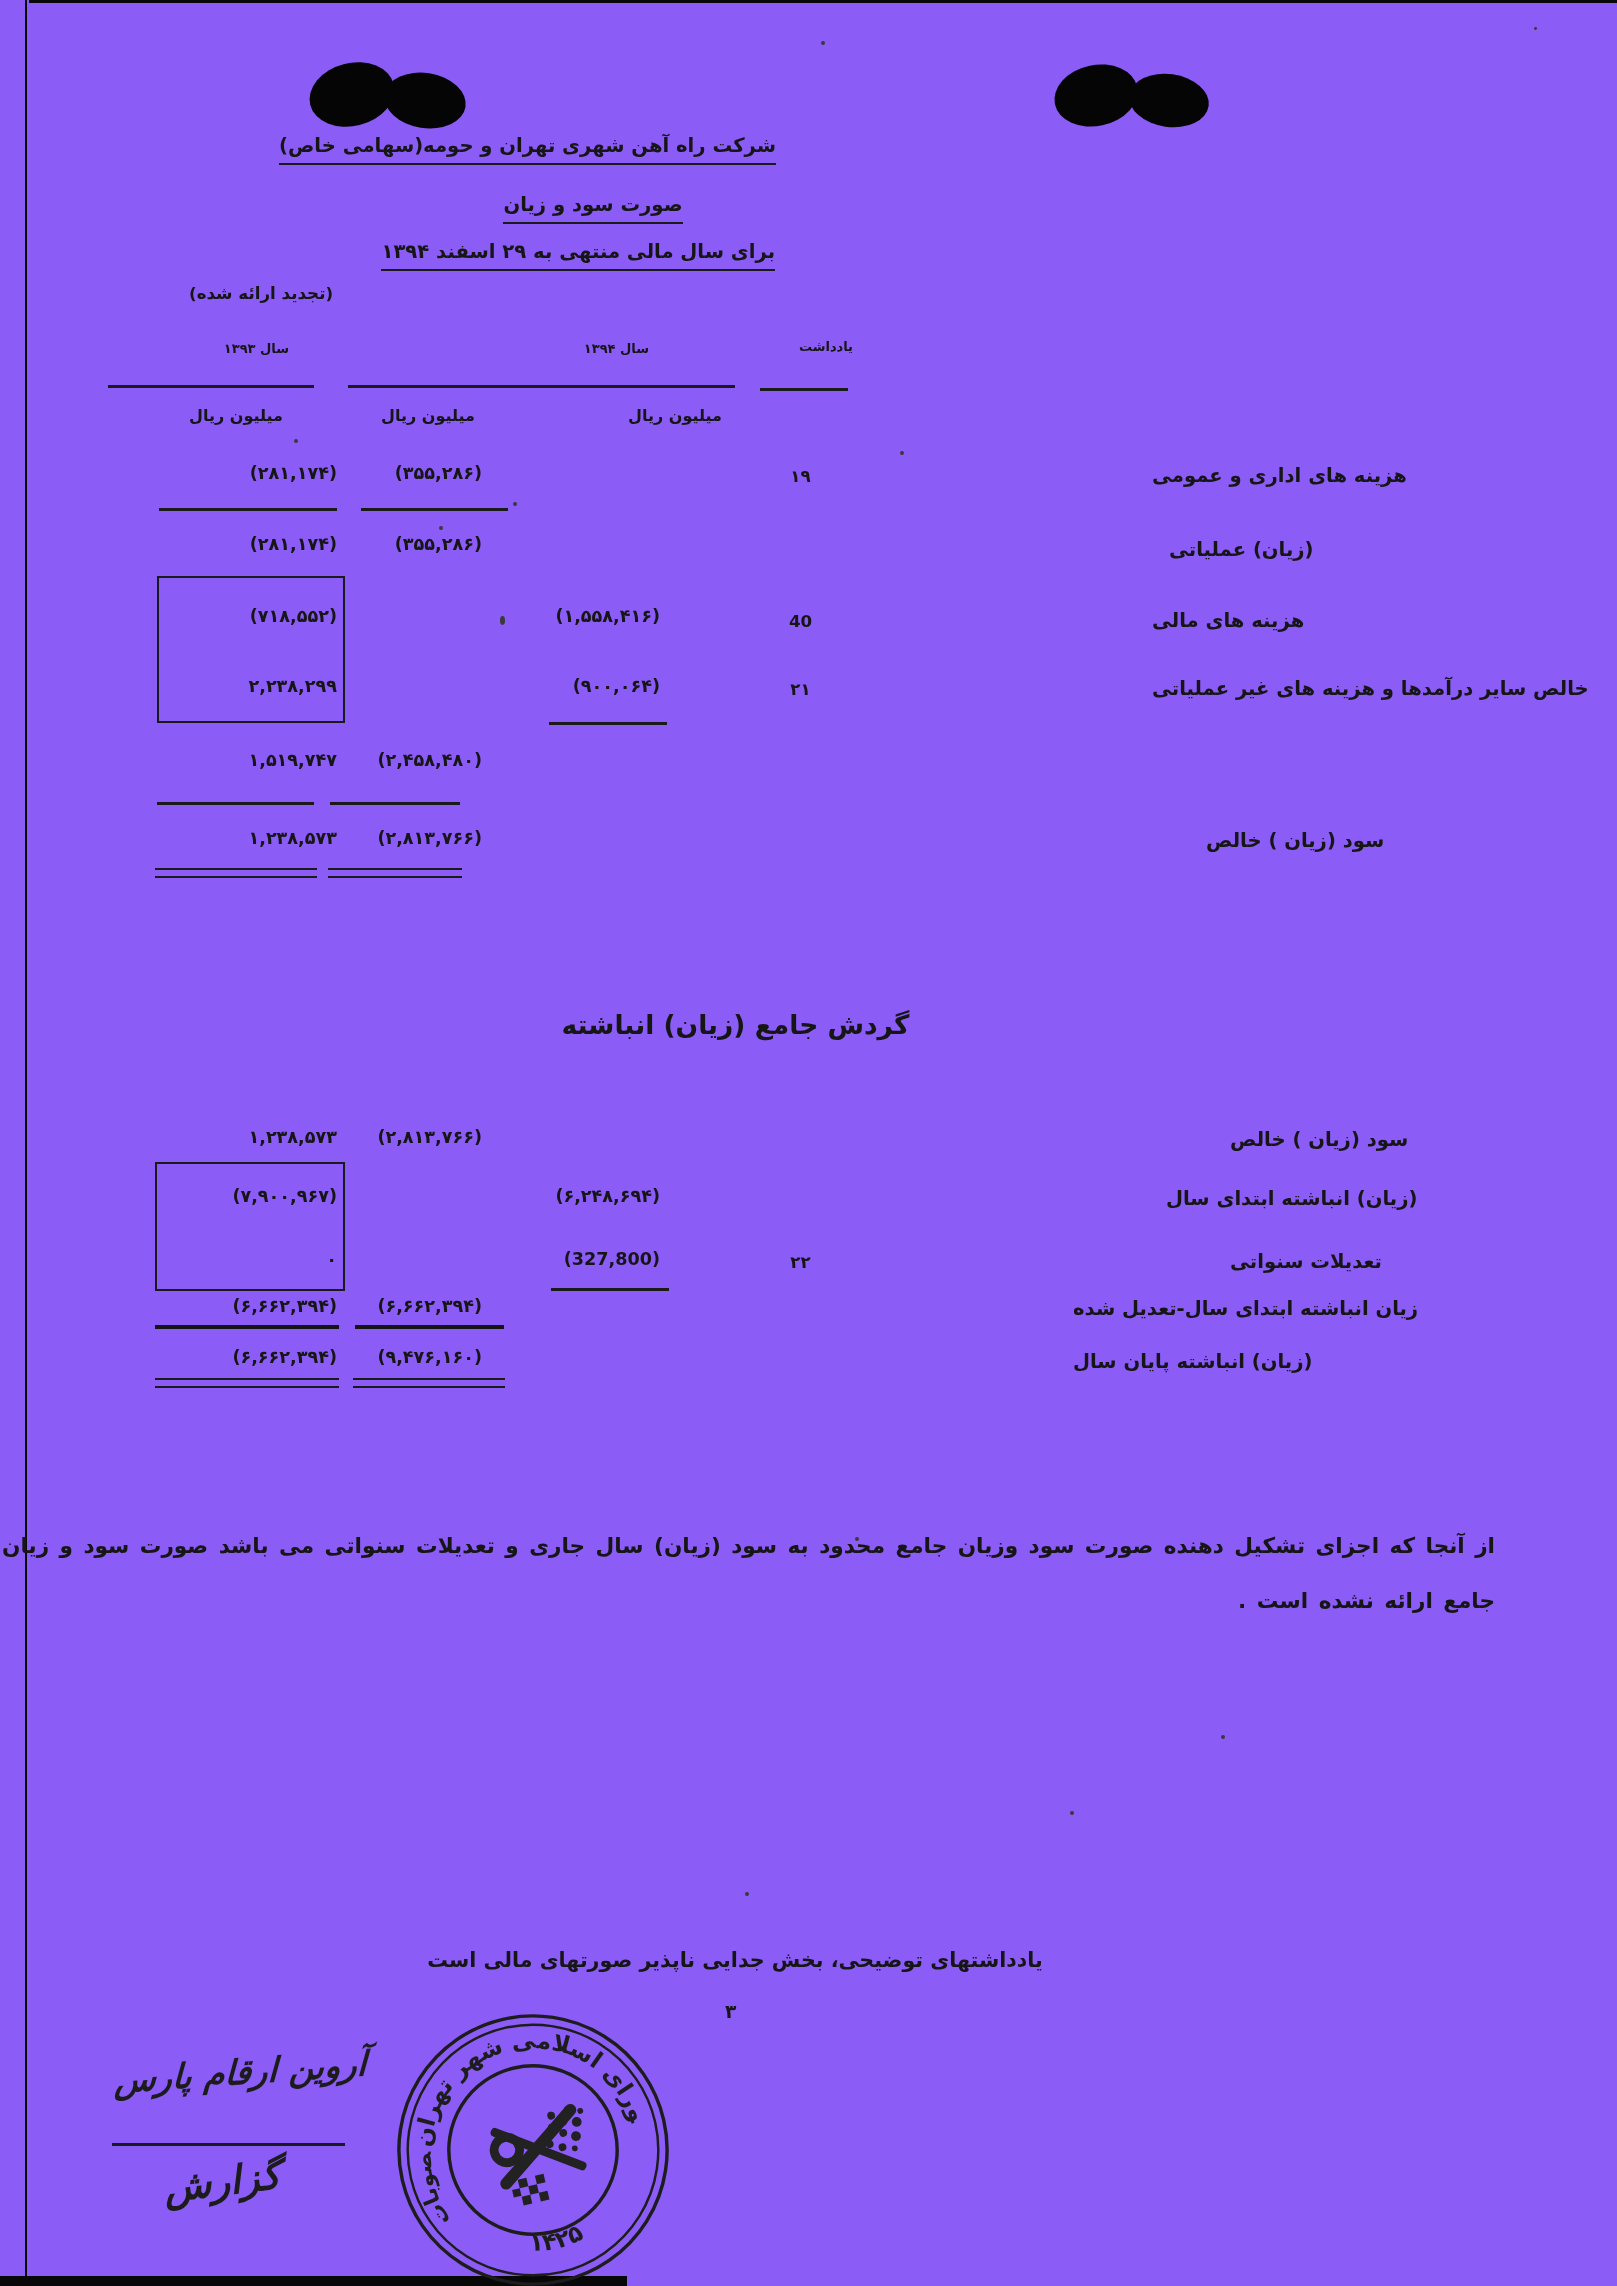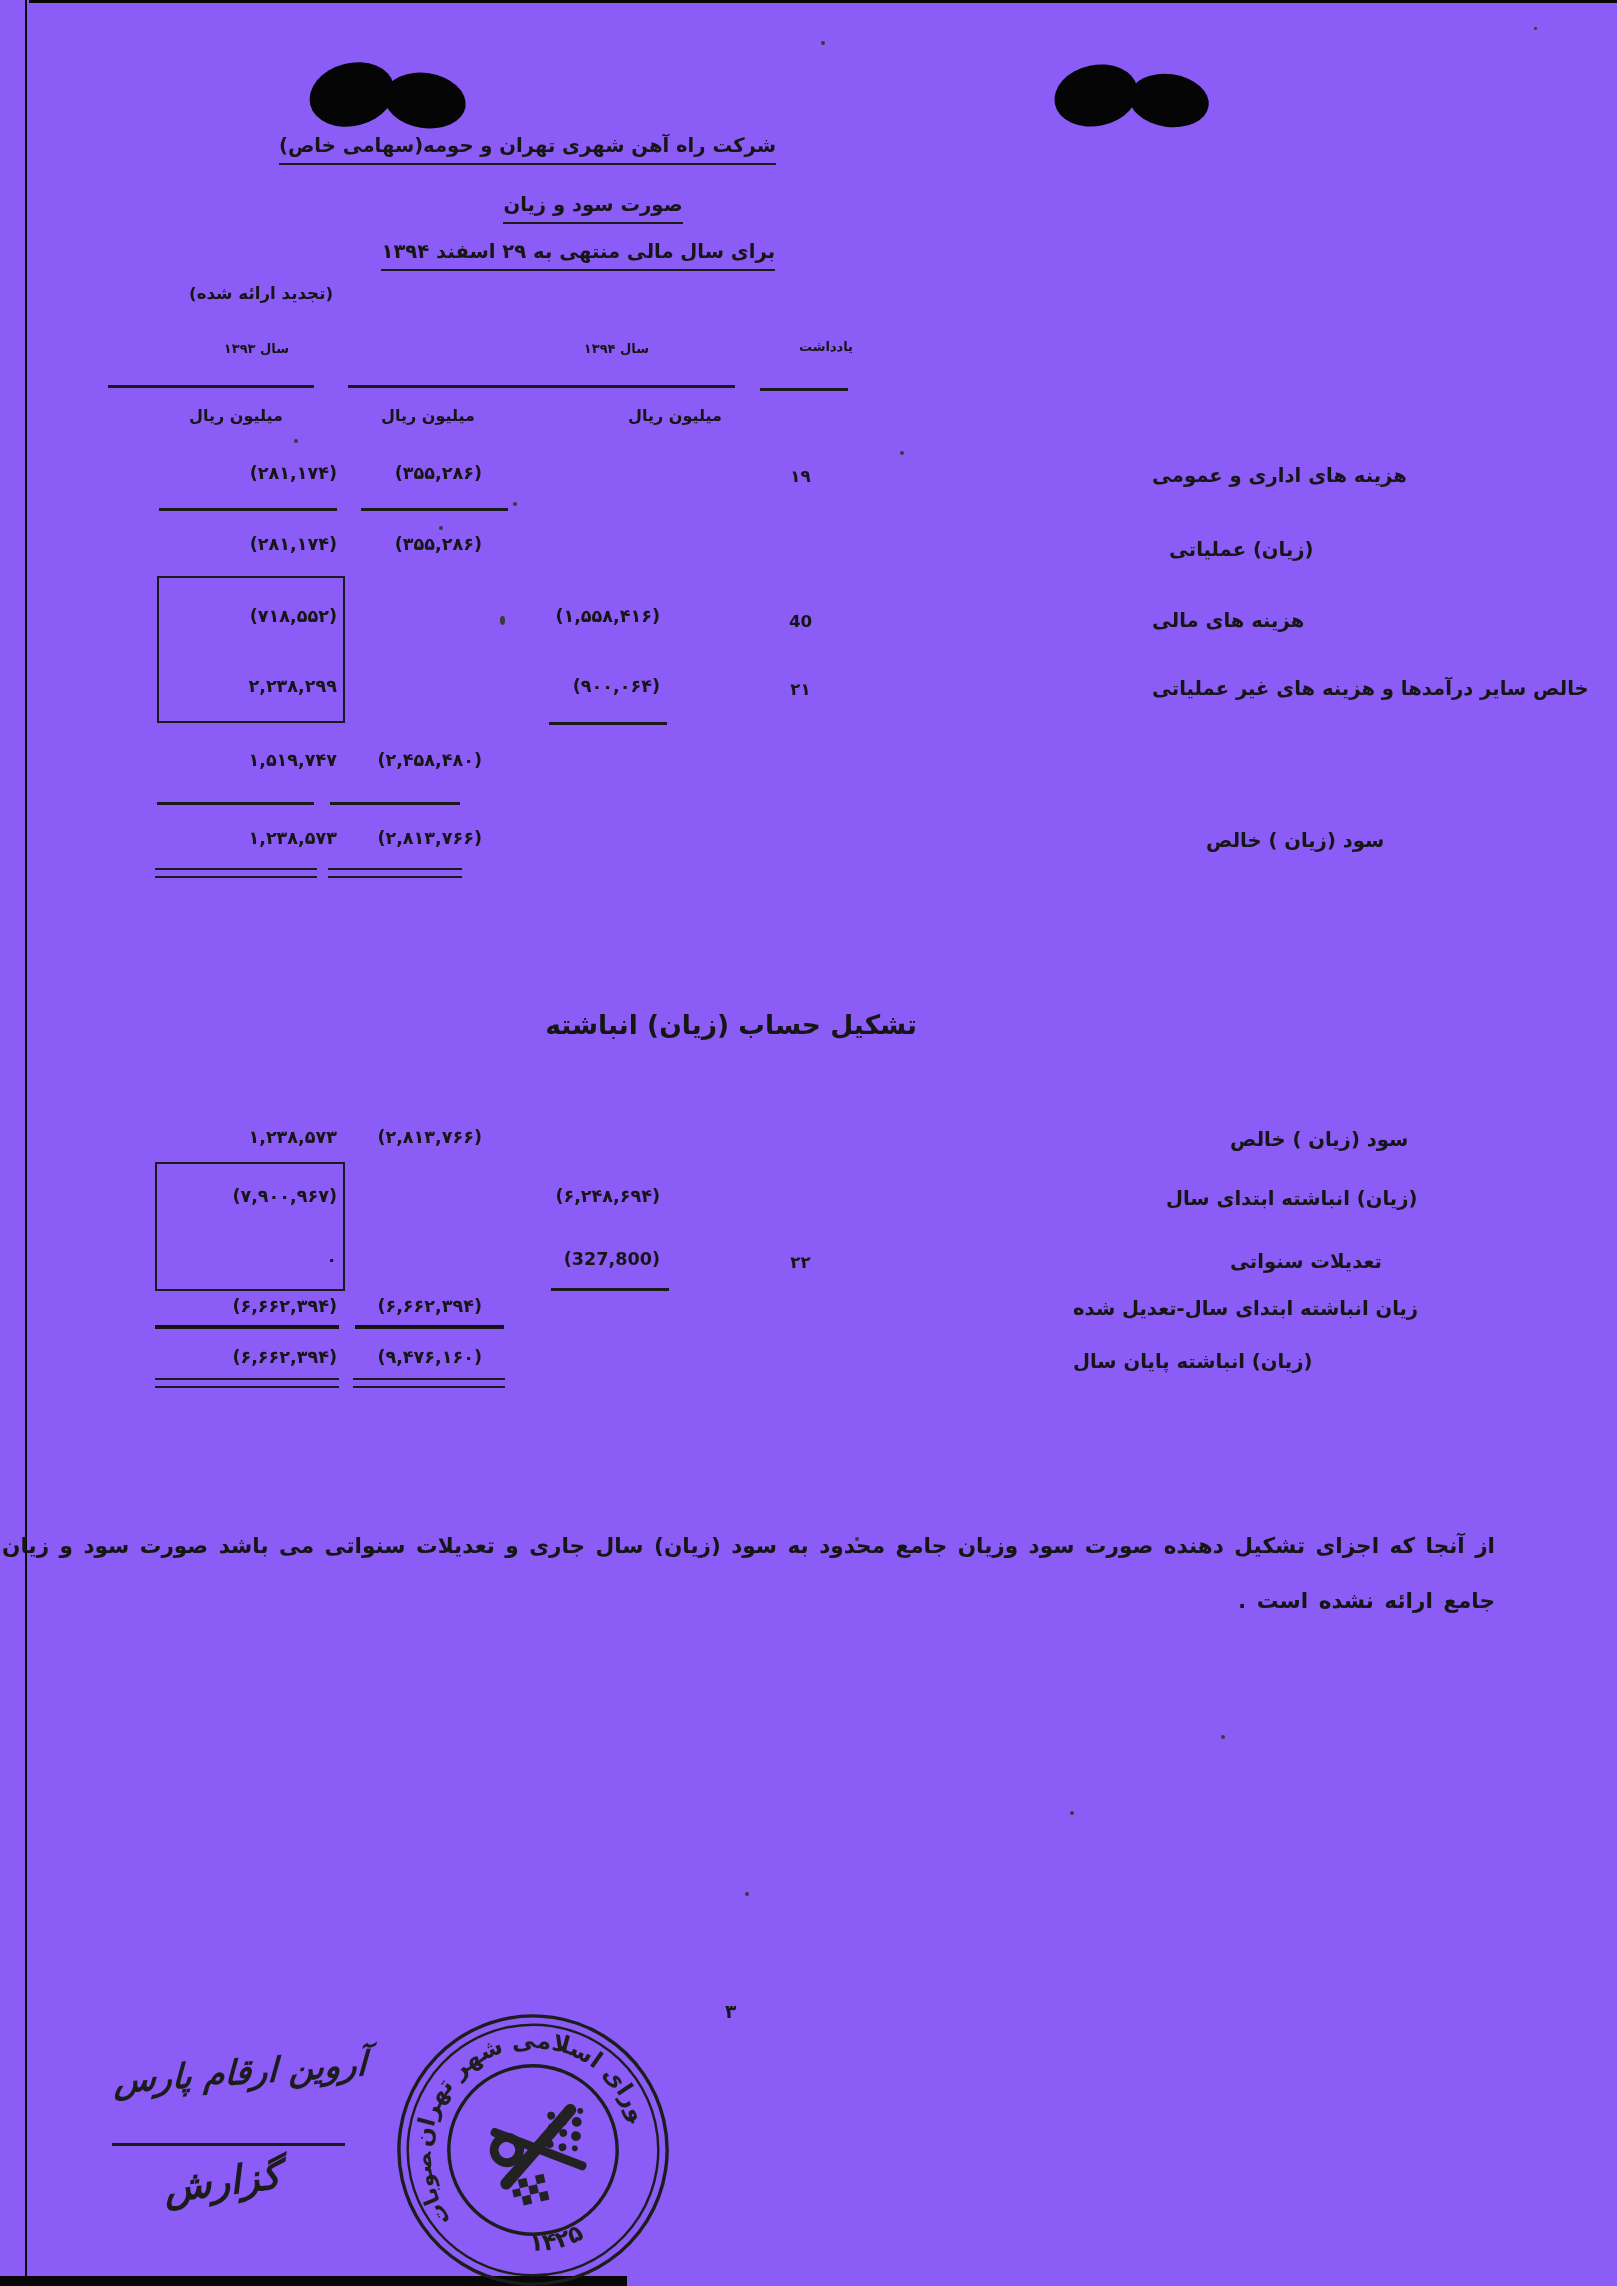--- a/index.html
+++ b/index.html
@@ -111,21 +111,21 @@
 
   <div class="t num c94o" style="top:826px;">(۲,۸۱۳,۷۶۶)</div>
   <div class="t num c93" style="top:826px;">۱,۲۳۸,۵۷۳</div>
   <div class="t lbl" style="left:1206px;top:828px;">سود (زیان ) خالص</div>
 
   <div class="hl2" style="left:155px;top:868px;width:162px;"></div>
   <div class="hl2" style="left:155px;top:876px;width:162px;"></div>
   <div class="hl2" style="left:328px;top:868px;width:134px;"></div>
   <div class="hl2" style="left:328px;top:876px;width:134px;"></div>
 
-  <div class="t lbl" style="left:554px;top:1012px;font-size:26.5px;width:363px;text-align:center;">تشکیل حساب (زیان) انباشته</div>
+  <div class="t lbl" style="left:554px;top:1012px;font-size:26.5px;width:363px;text-align:center;">گردش جامع (زیان) انباشته</div>
 
   <div class="t num c94o" style="top:1125px;">(۲,۸۱۳,۷۶۶)</div>
   <div class="t num c93" style="top:1125px;">۱,۲۳۸,۵۷۳</div>
   <div class="t lbl" style="left:1230px;top:1127px;">سود (زیان ) خالص</div>
 
   <div class="box" style="left:155px;top:1162px;width:186px;height:125px;"></div>
 
   <div class="t num c94i" style="top:1184px;">(۶,۲۴۸,۶۹۴)</div>
   <div class="t num c93" style="top:1184px;">(۷,۹۰۰,۹۶۷)</div>
   <div class="t lbl" style="left:1166px;top:1186px;">(زیان) انباشته ابتدای سال</div>
@@ -149,20 +149,21 @@
   <div class="t lbl" style="left:1073px;top:1349px;">(زیان) انباشته پایان سال</div>
 
   <div class="hl2" style="left:155px;top:1378px;width:184px;"></div>
   <div class="hl2" style="left:155px;top:1386px;width:184px;"></div>
   <div class="hl2" style="left:353px;top:1378px;width:152px;"></div>
   <div class="hl2" style="left:353px;top:1386px;width:152px;"></div>
 
   <div class="t para" style="left:172px;top:1531px;width:1323px;">از آنجا که اجزای تشکیل دهنده صورت سود وزیان جامع محدود به سود (زیان) سال جاری و تعدیلات سنواتی می باشد صورت  سود و زیان</div>
   <div class="t para" style="left:172px;top:1586px;width:1323px;">جامع ارائه نشده است .</div>
 
+  <div class="t lbl" style="left:382px;top:1947px;width:706px;text-align:center;font-size:20.6px;">یادداشتهای توضیحی، بخش جدایی ناپذیر صورتهای مالی است</div>
   <div class="t" style="left:725px;top:2001px;font-weight:700;font-size:18.6px;">۳</div>
 
   <div class="t hand" style="left:114px;top:2052px;font-size:34px;transform:rotate(-4deg) skewX(-6deg);direction:rtl;">آروین ارقام پارس</div>
   <div class="hl" style="left:112px;top:2143px;width:233px;"></div>
   <div class="t hand" style="left:163px;top:2158px;font-size:39px;transform:rotate(-7deg);direction:rtl;">گزارش</div>
 
   <svg class="seal" style="left:394px;top:2011px;transform:rotate(-13deg);" width="278" height="278" viewBox="0 0 284 284">
     <circle cx="142" cy="142" r="137" fill="none" stroke="#1d1d1d" stroke-width="3.5"></circle>
     <circle cx="142" cy="142" r="128" fill="none" stroke="#1d1d1d" stroke-width="2.5"></circle>
     <circle cx="142" cy="142" r="86" fill="none" stroke="#1d1d1d" stroke-width="3.5"></circle>

